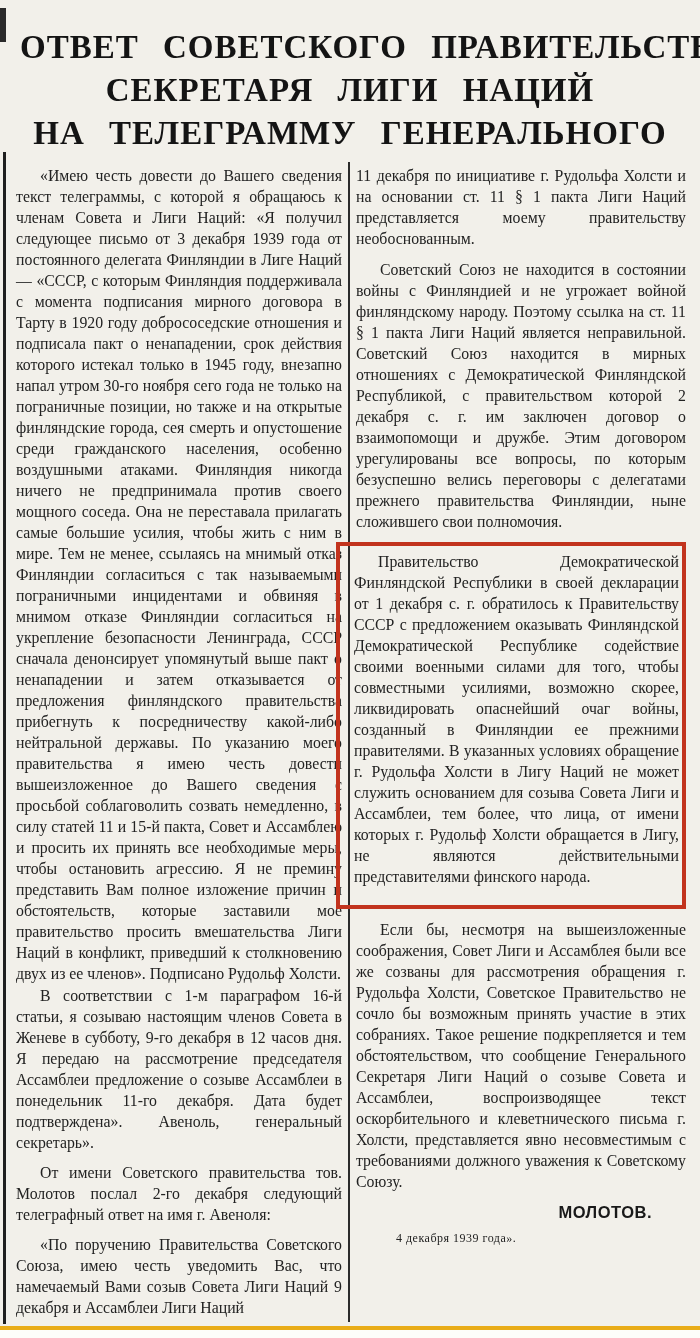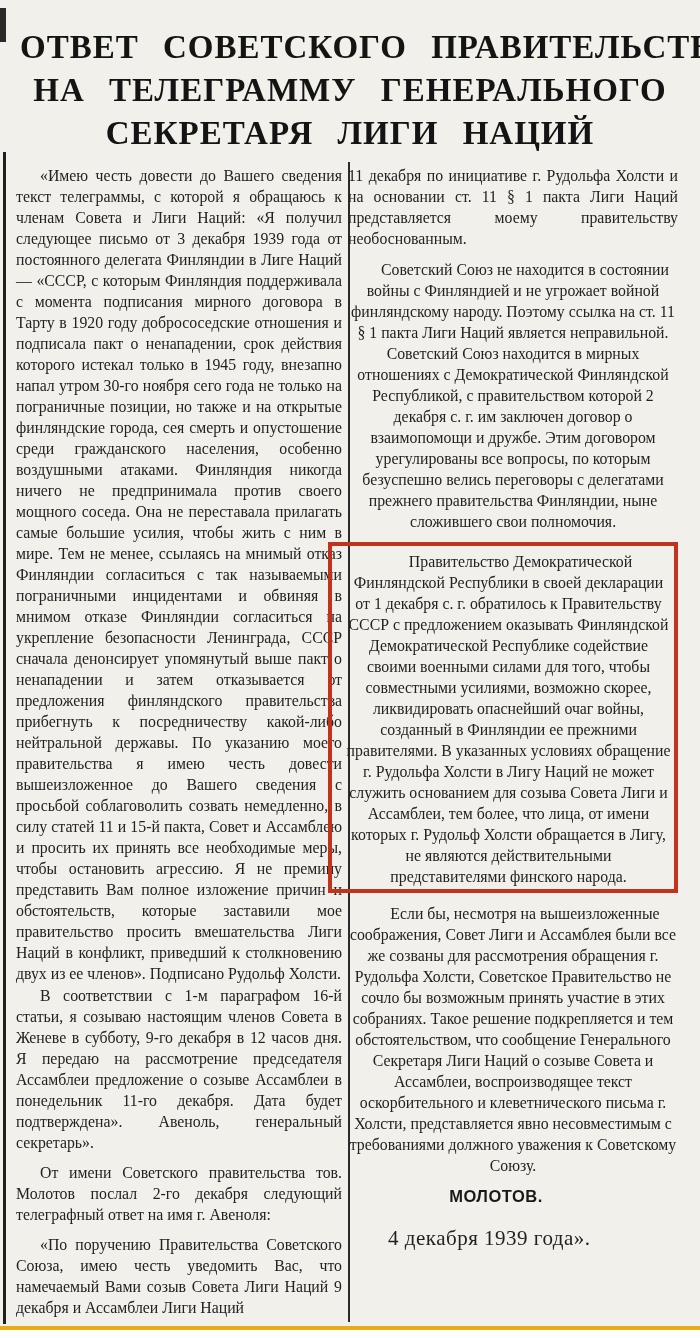--- a/index.html
+++ b/index.html
@@ -51,51 +51,51 @@
   }
   .col {
     position: absolute;
     top: 165px;
     font-size: 15.8px;
     line-height: 21px;
     text-align: justify;
     color: #222;
   }
   .col-left  { left: 16px;  width: 326px; }
-  .col-right { left: 348px; width: 330px; }
+  .col-right { left: 356px; width: 330px; }
   .col p {
     margin: 0;
     text-indent: 24px;
   }
   .col p.no-indent { text-indent: 0; }
   .col-left p + p { margin-top: 1px; }
   .col-left p.gap-before { margin-top: 9px; }
-  .col-right p + * , .col-right .red-box + p { margin-top: 10px; text-align: center; }
+  .col-right p + * , .col-right .red-box + p { margin-top: 10px; }
   .red-box {
     border: 4px solid #c2331d;
     margin-left: -20px;
     margin-top: 8px;
-    padding: 5px 3px 2px 14px;
+    padding: 5px 3px 18px 14px;
     background: transparent;
   }
   .red-box p { margin: 0; }
   .signature {
     margin-top: 8px;
     text-align: right;
     padding-right: 34px;
     font-family: "Liberation Sans", sans-serif;
     font-weight: 700;
     font-size: 16.5px;
     letter-spacing: 0.5px;
     color: #191919;
   }
   .date-line {
-    margin-top: 21px;
+    margin-top: 5px;
     text-indent: 40px;
-    font-size: 21px;
+    font-size: 12px;
     letter-spacing: 0.5px;
   }
   .bottom-accent-line {
     position: absolute;
     left: 0; top: 1326px;
     width: 700px; height: 4px;
     background: #e9ac18;
   }
   .bottom-margin {
     position: absolute;
@@ -108,22 +108,22 @@
 <body>
 
 <div class="page">
 
   <div class="scan-artifact"></div>
   <div class="left-rule"></div>
   <div class="column-divider"></div>
 
   <div class="headline">
     <div>ОТВЕТ  СОВЕТСКОГО  ПРАВИТЕЛЬСТВА</div>
+    <div>СЕКРЕТАРЯ  ЛИГИ  НАЦИЙ</div>
     <div>НА  ТЕЛЕГРАММУ  ГЕНЕРАЛЬНОГО</div>
-    <div>СЕКРЕТАРЯ  ЛИГИ  НАЦИЙ</div>
   </div>
 
   <div class="col col-left">
     <p>«Имею честь довести до Вашего сведения текст телеграммы, с которой я обращаюсь к членам Совета и Лиги Наций: «Я получил следующее письмо от 3 декабря 1939 года от постоянного делегата Финляндии в Лиге Наций — «СССР, с которым Финляндия поддерживала с момента подписания мирного договора в Тарту в 1920 году добрососедские отношения и подписала пакт о ненападении, срок действия которого истекал только в 1945 году, внезапно напал утром 30-го ноября сего года не только на пограничные позиции, но также и на открытые финляндские города, сея смерть и опустошение среди гражданского населения, особенно воздушными атаками. Финляндия никогда ничего не предпринимала против своего мощного соседа. Она не переставала прилагать самые большие усилия, чтобы жить с ним в мире. Тем не менее, ссылаясь на мнимый отказ Финляндии согласиться с так называемыми пограничными инцидентами и обвиняя в мнимом отказе Финляндии согласиться на укрепление безопасности Ленинграда, СССР сначала денонсирует упомянутый выше пакт о ненападении и затем отказывается от предложения финляндского правительства прибегнуть к посредничеству какой-либо нейтральной державы. По указанию моего правительства я имею честь довести вышеизложенное до Вашего сведения с просьбой соблаговолить созвать немедленно, в силу статей 11 и 15-й пакта, Совет и Ассамблею и просить их принять все необходимые меры, чтобы остановить агрессию. Я не премину представить Вам полное изложение причин и обстоятельств, которые заставили мое правительство просить вмешательства Лиги Наций в конфликт, приведший к столкновению двух из ее членов». Подписано Рудольф Холсти.</p>
     <p>В соответствии с 1-м параграфом 16-й статьи, я созываю настоящим членов Совета в Женеве в субботу, 9-го декабря в 12 часов дня. Я передаю на рассмотрение председателя Ассамблеи предложение о созыве Ассамблеи в понедельник 11-го декабря. Дата будет подтверждена». Авеноль, генеральный секретарь».</p>
     <p class="gap-before">От имени Советского правительства тов. Молотов послал 2-го декабря следующий телеграфный ответ на имя г. Авеноля:</p>
     <p class="gap-before">«По поручению Правительства Советского Союза, имею честь уведомить Вас, что намечаемый Вами созыв Совета Лиги Наций 9 декабря и Ассамблеи Лиги Наций</p>
   </div>
 
   <div class="col col-right">

